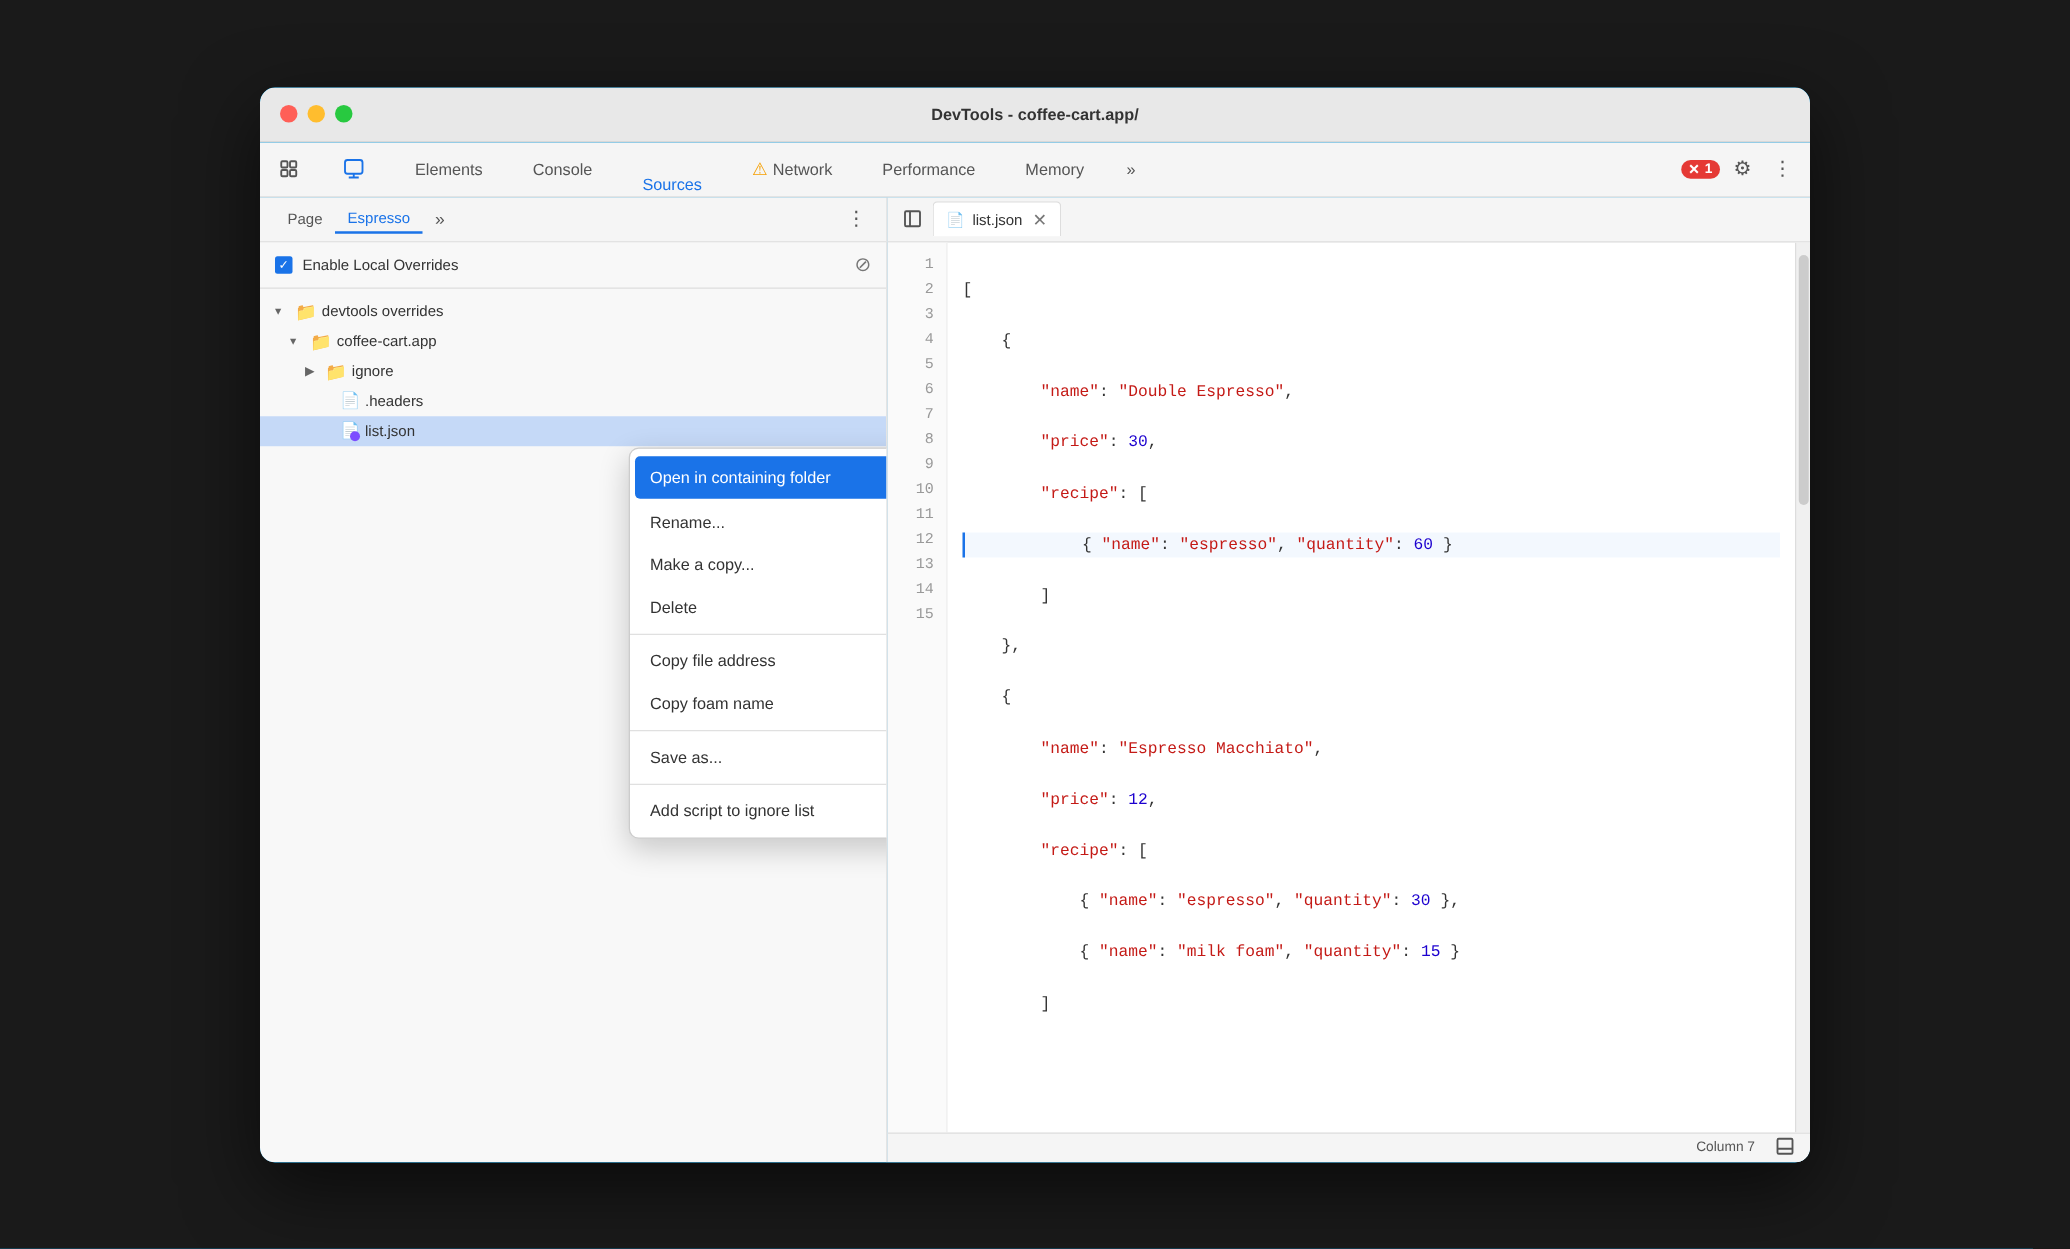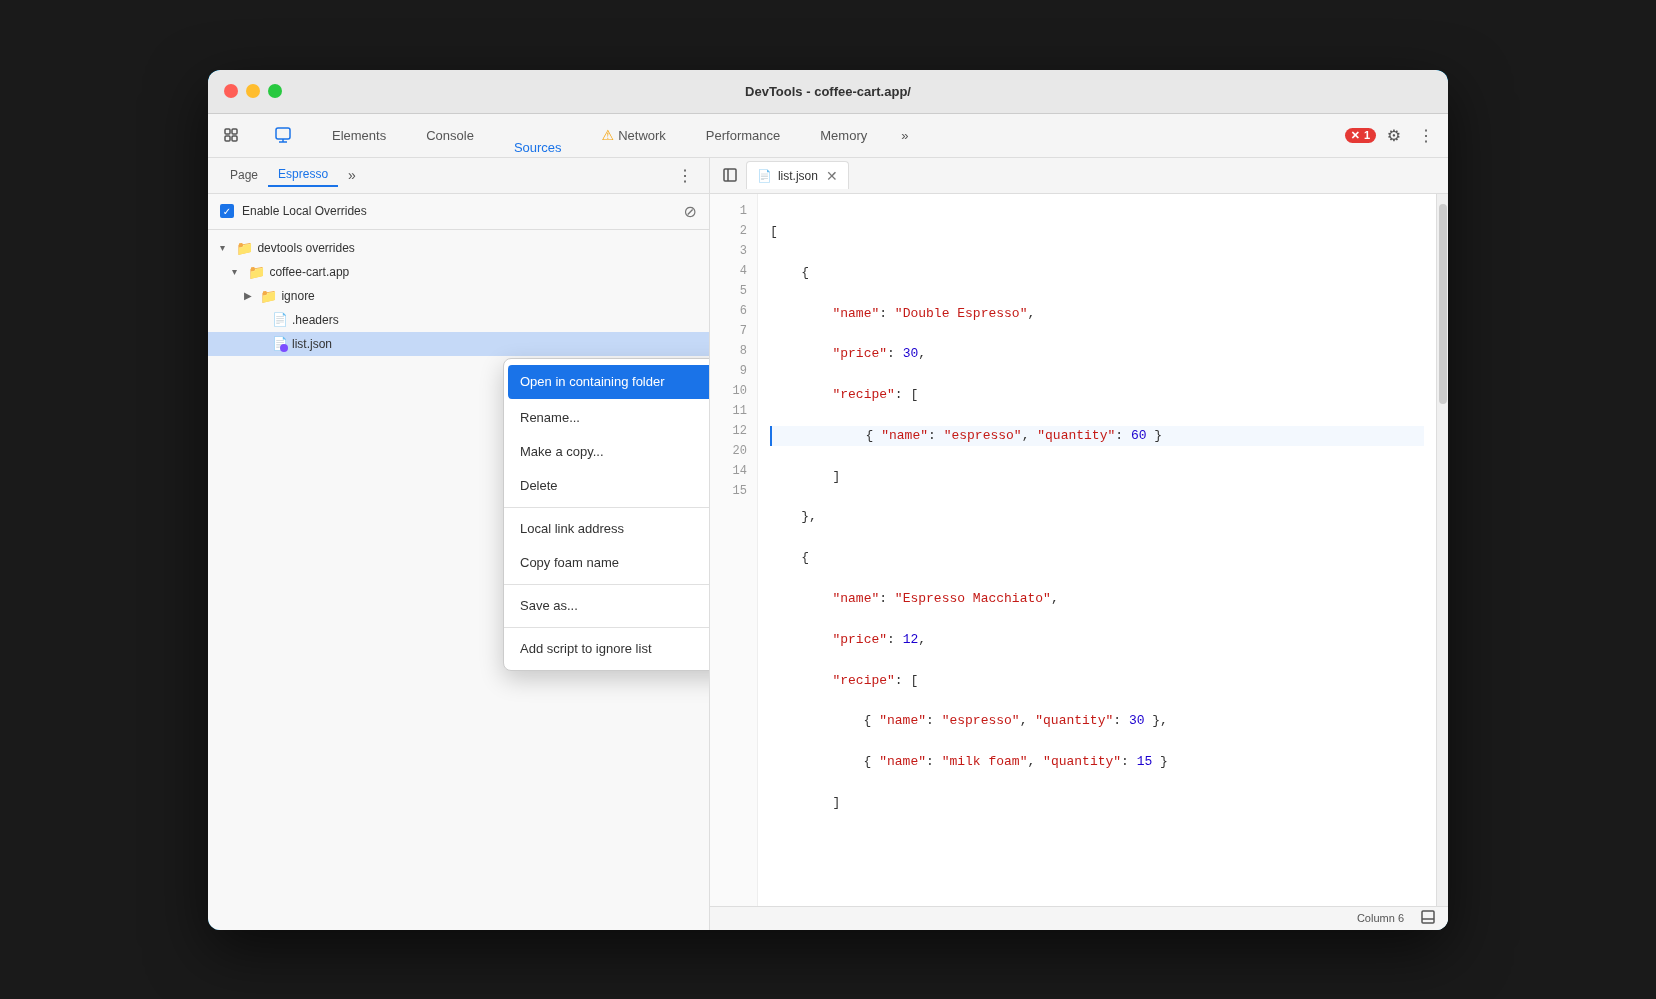--- a/index.html
+++ b/index.html
@@ -572,21 +572,21 @@
           <span>Rename...</span>
         </div>
         <div class="ctx-item">
           <span>Make a copy...</span>
         </div>
         <div class="ctx-item">
           <span>Delete</span>
         </div>
         <div class="ctx-divider"></div>
         <div class="ctx-item">
-          <span>Local link address</span>
+          <span>Copy file address</span>
         </div>
         <div class="ctx-item">
           <span>Copy foam name</span>
         </div>
         <div class="ctx-divider"></div>
         <div class="ctx-item">
           <span>Save as...</span>
         </div>
         <div class="ctx-divider"></div>
         <div class="ctx-item">
@@ -619,21 +619,21 @@
           <div>3</div>
           <div>4</div>
           <div>5</div>
           <div>6</div>
           <div>7</div>
           <div>8</div>
           <div>9</div>
           <div>10</div>
           <div>11</div>
           <div>12</div>
-          <div>20</div>
+          <div>13</div>
           <div>14</div>
           <div>15</div>
         </div>
         <div class="code-content">
 <div class="code-line"><span class="c-bracket">[</span></div>
 <div class="code-line"><span class="c-bracket">    {</span></div>
 <div class="code-line"><span class="c-punct">        </span><span class="c-key">"name"</span><span class="c-punct">: </span><span class="c-str">"Double Espresso"</span><span class="c-punct">,</span></div>
 <div class="code-line"><span class="c-punct">        </span><span class="c-key">"price"</span><span class="c-punct">: </span><span class="c-num">30</span><span class="c-punct">,</span></div>
 <div class="code-line"><span class="c-punct">        </span><span class="c-key">"recipe"</span><span class="c-punct">: [</span></div>
 <div class="code-line highlighted-line"><span class="c-punct">            { </span><span class="c-key">"name"</span><span class="c-punct">: </span><span class="c-str">"espresso"</span><span class="c-punct">, </span><span class="c-key">"quantity"</span><span class="c-punct">: </span><span class="c-num">60</span><span class="c-punct"> }</span></div>
@@ -647,21 +647,21 @@
 <div class="code-line"><span class="c-punct">            { </span><span class="c-key">"name"</span><span class="c-punct">: </span><span class="c-str">"milk foam"</span><span class="c-punct">, </span><span class="c-key">"quantity"</span><span class="c-punct">: </span><span class="c-num">15</span><span class="c-punct"> }</span></div>
 <div class="code-line"><span class="c-punct">        ]</span></div>
         </div>
         <div class="scrollbar-track">
           <div class="scrollbar-thumb"></div>
         </div>
       </div>
 
       <div class="status-bar">
         <div class="status-spacer"></div>
-        <span>Column 6</span>
+        <span>Column 7</span>
         <div style="margin-left: 16px; cursor:pointer;">
           <svg width="16" height="16" viewBox="0 0 16 16" fill="none">
             <rect x="2" y="2" width="12" height="12" rx="1" stroke="#555" stroke-width="1.5" fill="none"></rect>
             <line x1="2" y1="10" x2="14" y2="10" stroke="#555" stroke-width="1.5"></line>
           </svg>
         </div>
       </div>
 
     </div>
   </div>

